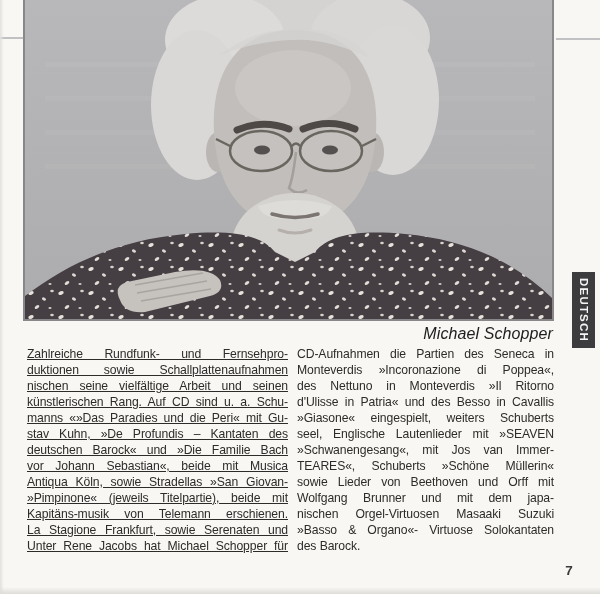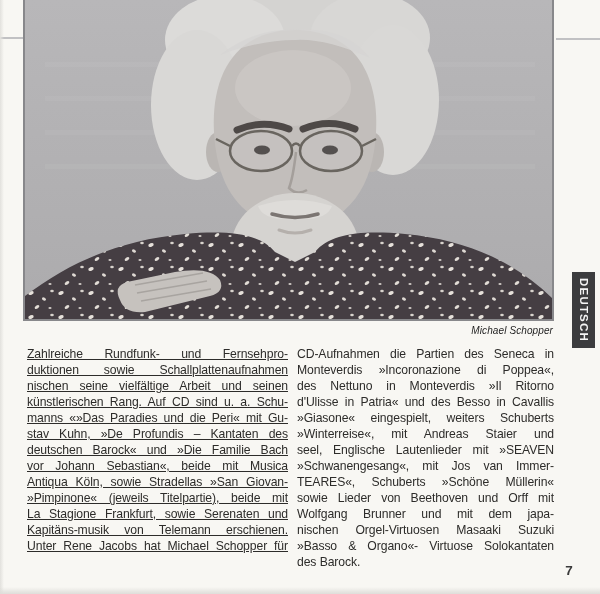--- a/index.html
+++ b/index.html
@@ -20,21 +20,21 @@
   
   .photo{
     position:absolute;left:23px;top:0;width:531px;height:321px;margin:0;
     box-sizing:border-box;background:var(--photo-bg,#b3b2b4);
     border:2px solid #88888b;border-top:none;
   }
   .photo svg{display:block;width:100%;height:100%;}
   
   .caption{
     position:absolute;top:325px;right:47px;
-    font-style:italic;font-size:10px;color:#1d1d1d;letter-spacing:0.1px;
+    font-style:italic;font-size:16px;color:#1d1d1d;letter-spacing:0.1px;
   }
   
   .lang-tab{
     position:absolute;left:572px;top:272px;width:23px;height:76px;
     background:var(--tab-bg,#3c3c3e);
     display:flex;align-items:center;justify-content:center;
   }
   .lang-tab-text{
     writing-mode:vertical-rl;text-orientation:mixed;
     color:var(--tab-fg,#f4f4f4);font-size:11.5px;font-weight:bold;
@@ -148,32 +148,31 @@
       <p class="line">Zahlreiche Rundfunk- und Fernsehpro-</p>
       <p class="line">duktionen sowie Schallplattenaufnahmen</p>
       <p class="line">nischen seine vielfältige Arbeit und seinen</p>
       <p class="line">künstlerischen Rang. Auf CD sind u. a. Schu-</p>
       <p class="line">manns «»Das Paradies und die Peri« mit Gu-</p>
       <p class="line">stav Kuhn, »De Profundis – Kantaten des</p>
       <p class="line">deutschen Barock« und »Die Familie Bach</p>
       <p class="line">vor Johann Sebastian«, beide mit Musica</p>
       <p class="line">Antiqua Köln, sowie Stradellas »San Giovan-</p>
       <p class="line">»Pimpinone« (jeweils Titelpartie), beide mit</p>
+      <p class="line">Kapitäns-musik von Telemann erschienen.</p>
       <p class="line">La Stagione Frankfurt, sowie Serenaten und</p>
-      <p class="line">Kapitäns-musik von Telemann erschienen.</p>
       <p class="line">Unter Rene Jacobs hat Michael Schopper für</p>
     </div>
 
   <div class="col col-right">
       <p class="line">CD-Aufnahmen die Partien des Seneca in</p>
       <p class="line">Monteverdis »Incoronazione di Poppea«,</p>
       <p class="line">des Nettuno in Monteverdis »Il Ritorno</p>
       <p class="line">d'Ulisse in Patria« und des Besso in Cavallis</p>
       <p class="line">»Giasone« eingespielt, weiters Schuberts</p>
-      <p class="line">»Winterreise«, mit Andreas Staier und</p>
       <p class="line">seel, Englische Lautenlieder mit »SEAVEN</p>
       <p class="line">»Schwanengesang«, mit Jos van Immer-</p>
       <p class="line">TEARES«, Schuberts »Schöne Müllerin«</p>
       <p class="line">sowie Lieder von Beethoven und Orff mit</p>
       <p class="line">Wolfgang Brunner und mit dem japa-</p>
       <p class="line">nischen Orgel-Virtuosen Masaaki Suzuki</p>
       <p class="line">»Basso &amp; Organo«- Virtuose Solokantaten</p>
       <p class="line">des Barock.</p>
     </div>
 

